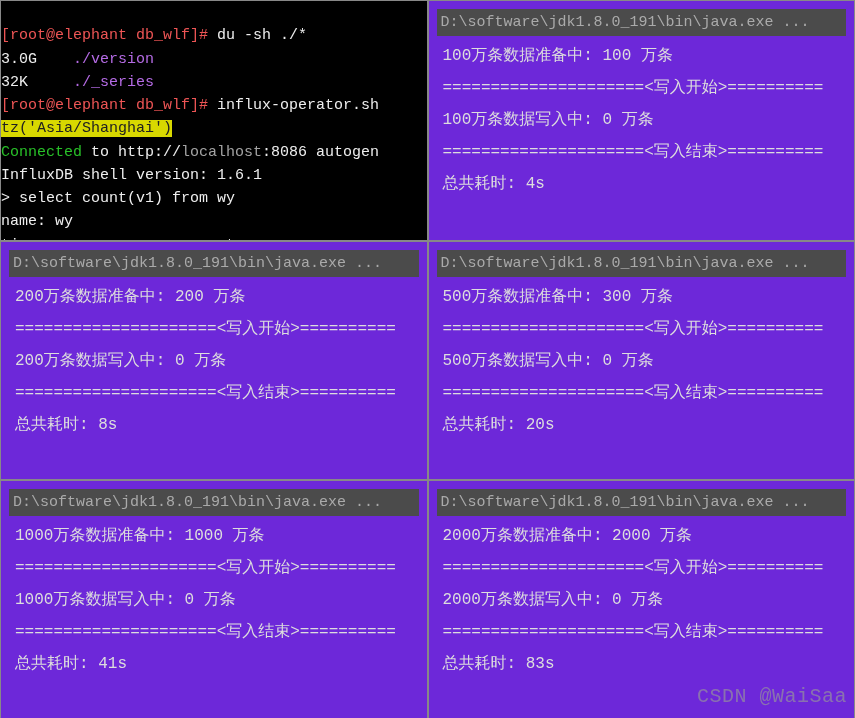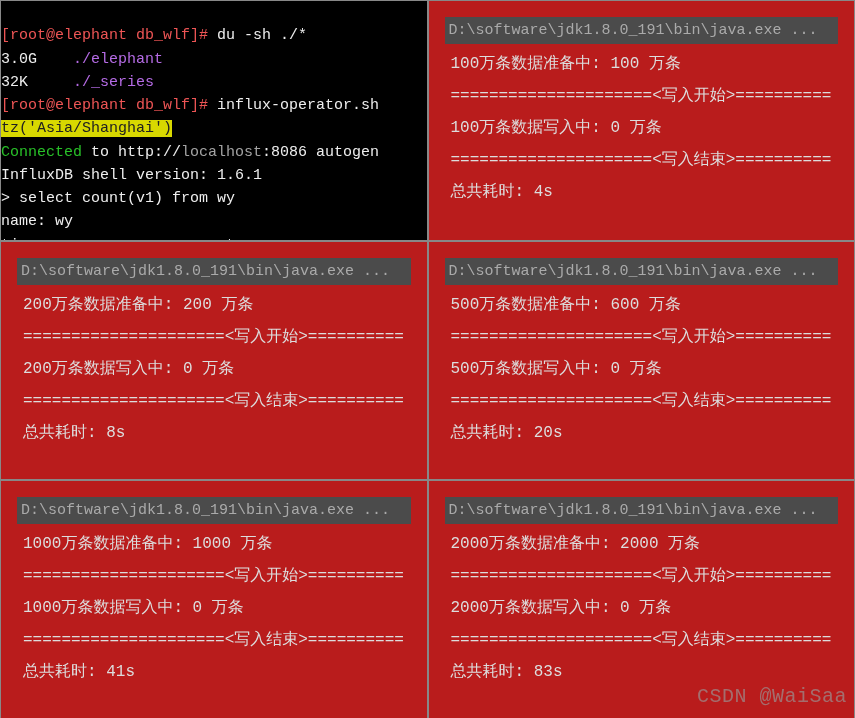--- a/index.html
+++ b/index.html
@@ -21,23 +21,23 @@
     overflow: hidden;
     position: relative;
   }
   .linux-pane {
     background: #000;
     color: #eee;
     padding: 0;
     white-space: pre;
   }
   .java-pane {
-    background: #b91c1c;
+    background: #6d28d9;
     color: #ddd;
-    padding: 16px;
+    padding: 8px;
   }
   .java-title {
     background: #4b4b4b;
     color: #aaa;
     padding: 2px 2px 2px 4px;
     white-space: nowrap;
     overflow: hidden;
     font-size: 15px;
   }
   .java-body {
@@ -60,21 +60,21 @@
     opacity: .65;
     font-size: 20px;
     letter-spacing: .5px;
   }
 </style>
 </head>
 <body>
 
 <div class="pane linux-pane">
 <span class="red"><span>[root@elephant db_wlf]# </span></span><span>du -sh ./*</span>
-<span>3.0G</span>    <span class="purple">./elephant</span>
+<span>3.0G</span>    <span class="purple">./version</span>
 <span>32K</span>     <span class="purple">./_series</span>
 <span class="red"><span>[root@elephant db_wlf]# </span></span><span>influx-operator.sh</span>
 <span class="yellowhl">tz('Asia/Shanghai')</span>
 <span class="green">Connected</span><span> to http://</span><span class="cyan">localhost</span><span>:8086 autogen</span>
 <span>InfluxDB shell version: 1.6.1</span>
 <span>&gt; select count(v1) from wy</span>
 <span>name: wy</span>
 <span>time</span>                 <span>count</span>
                  
  
@@ -97,21 +97,21 @@
 <span>=====================&lt;写入开始&gt;==========</span>
 <span>200万条数据写入中: 0 万条</span>
 <span>=====================&lt;写入结束&gt;==========</span>
 <span>总共耗时: 8s</span>
 
 <span>Process finished with exit code 0</span></div>
 </div>
 
 <div class="pane java-pane">
   <div class="java-title">D:\software\jdk1.8.0_191\bin\java.exe ...</div>
-  <div class="java-body"><span>500万条数据准备中: 600 万条</span>
+  <div class="java-body"><span>500万条数据准备中: 300 万条</span>
 <span>=====================&lt;写入开始&gt;==========</span>
 <span>500万条数据写入中: 0 万条</span>
 <span>=====================&lt;写入结束&gt;==========</span>
 <span>总共耗时: 20s</span>
 
 <span>Process finished with exit code 0</span></div>
 </div>
 
 <div class="pane java-pane">
   <div class="java-title">D:\software\jdk1.8.0_191\bin\java.exe ...</div>

